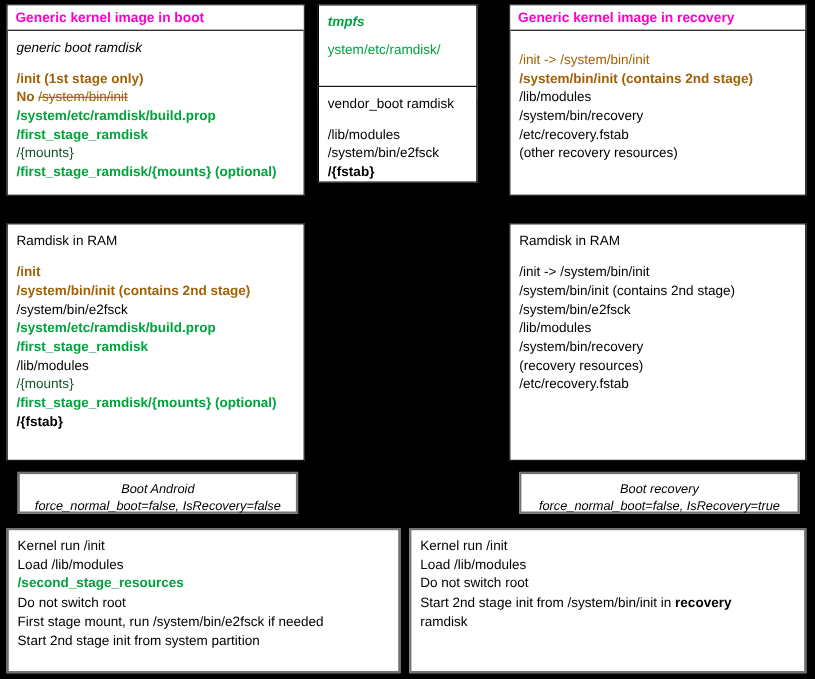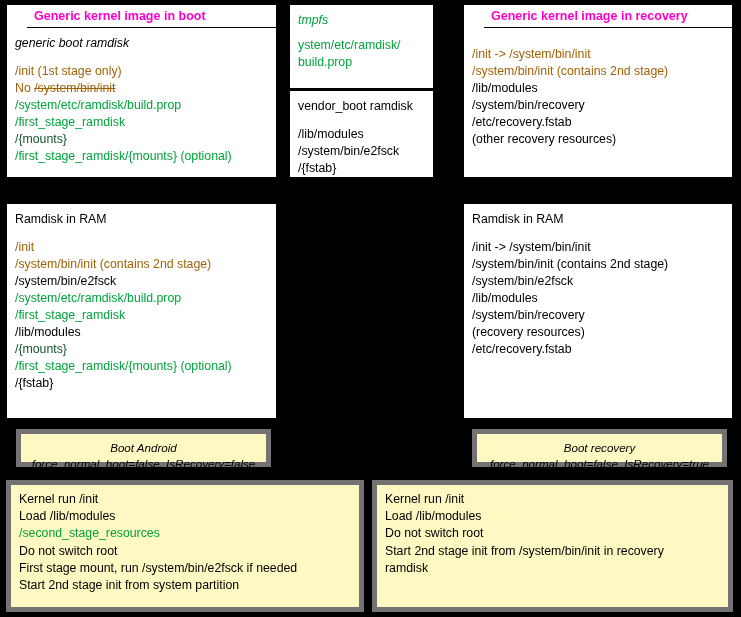--- a/index.html
+++ b/index.html
@@ -20,56 +20,56 @@
     box-sizing: border-box;
     border: 1px solid #000000;
   }
   .box-header {
     font-weight: bold;
     font-size: 12.5px;
     padding: 4px 7px 4px 7px;
     border-bottom: 1px solid #000000;
     background: #ffffff;
   }
-  .hdr-magenta { color: #ff00cc; margin-left: 20px; }
+  .hdr-magenta { color: #ff00cc; }
   .box-body {
     padding: 7px 8px 8px 8px;
     font-size: 12.3px;
     line-height: 1.38;
     color: #000000;
   }
   .line { white-space: nowrap; }
   .italic { font-style: italic; }
-  .bold { font-weight: normal; }
+  .bold { font-weight: bold; }
   .green { color: #00a33c; }
   .magenta { color: #a16207; }
   .grey { color: #14532d; }
   .strike { text-decoration: line-through; text-align: right; }
   .gap { height: 11px; }
   .gap-sm { height: 8px; }
   .plain-box {
     position: absolute;
-    background: #fef9c3;
-    border: 5px solid #737373;
+    background: #ffffff;
+    border: 2px solid #737373;
     box-sizing: border-box;
     padding: 6px 8px;
     font-size: 12.3px;
     line-height: 1.4;
   }
   .small-italic {
     font-style: italic;
     font-size: 11.6px;
     text-align: center;
     line-height: 1.35;
   }
 
   
   #boot-box      { left: 6px;   top: 4px;   width: 271px; height: 174px; }
   #tmpfs-box     { left: 289px; top: 4px;   width: 145px; height: 85px; }
-  #vendorboot-box{ left: 289px; top: 90px;  width: 145px; height: 88px; }
+  #vendorboot-box{ left: 289px; top: 78px;  width: 145px; height: 88px; }
   #recovery-box  { left: 463px; top: 4px;   width: 270px; height: 174px; }
 
   #ramdisk-ram-left  { left: 6px;   top: 203px; width: 271px; height: 216px; }
   #ramdisk-ram-right { left: 463px; top: 203px; width: 270px; height: 216px; }
 
   #boot-android-note    { left: 16px;  top: 429px; width: 255px; height: 38px; }
   #boot-recovery-note   { left: 472px; top: 429px; width: 255px; height: 38px; }
 
   #kernel-left  { left: 6px;   top: 480px; width: 358px; height: 132px; }
   #kernel-right { left: 372px; top: 480px; width: 361px; height: 132px; }
@@ -89,21 +89,20 @@
     <div class="line grey">/{mounts}</div>
     <div class="line green bold">/first_stage_ramdisk/{mounts} (optional)</div>
   </div>
 </div>
 
 <div class="box" id="tmpfs-box">
   <div class="box-body">
     <div class="line green italic bold">tmpfs</div>
     <div class="gap-sm"></div>
     <div class="line green">ystem/etc/ramdisk/</div>
-    <div class="line green">build.prop</div>
   </div>
 </div>
 
 <div class="box" id="vendorboot-box">
   <div class="box-body">
     <div class="line">vendor_boot ramdisk</div>
     <div class="gap"></div>
     <div class="line">/lib/modules</div>
     <div class="line">/system/bin/e2fsck</div>
     <div class="line bold">/{fstab}</div>

